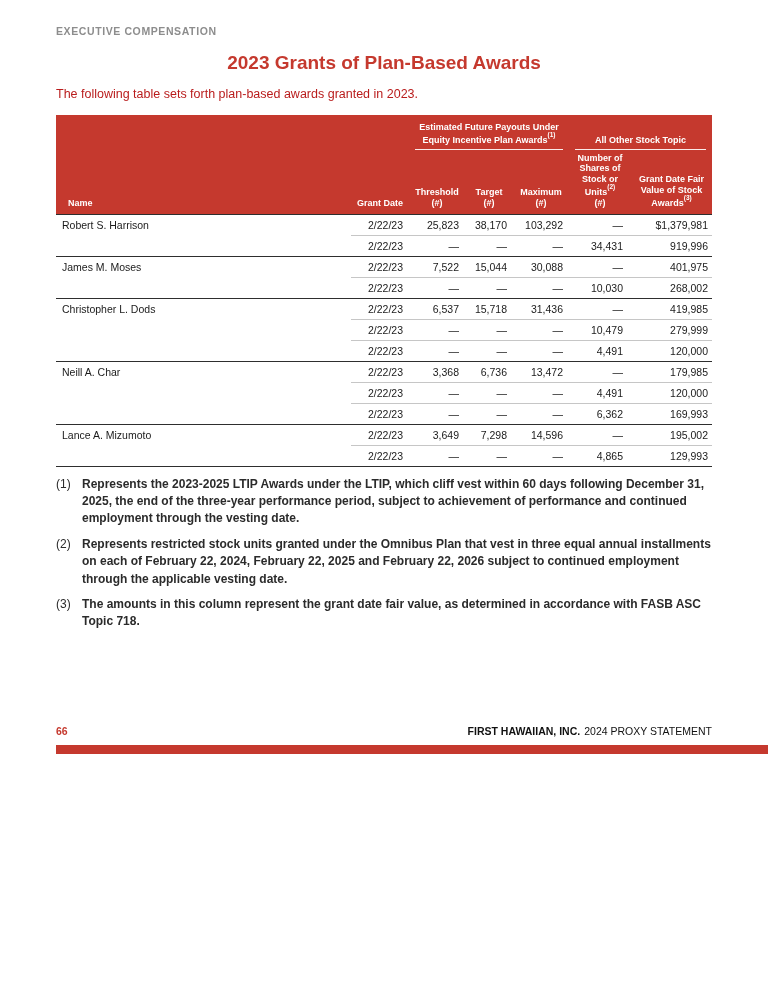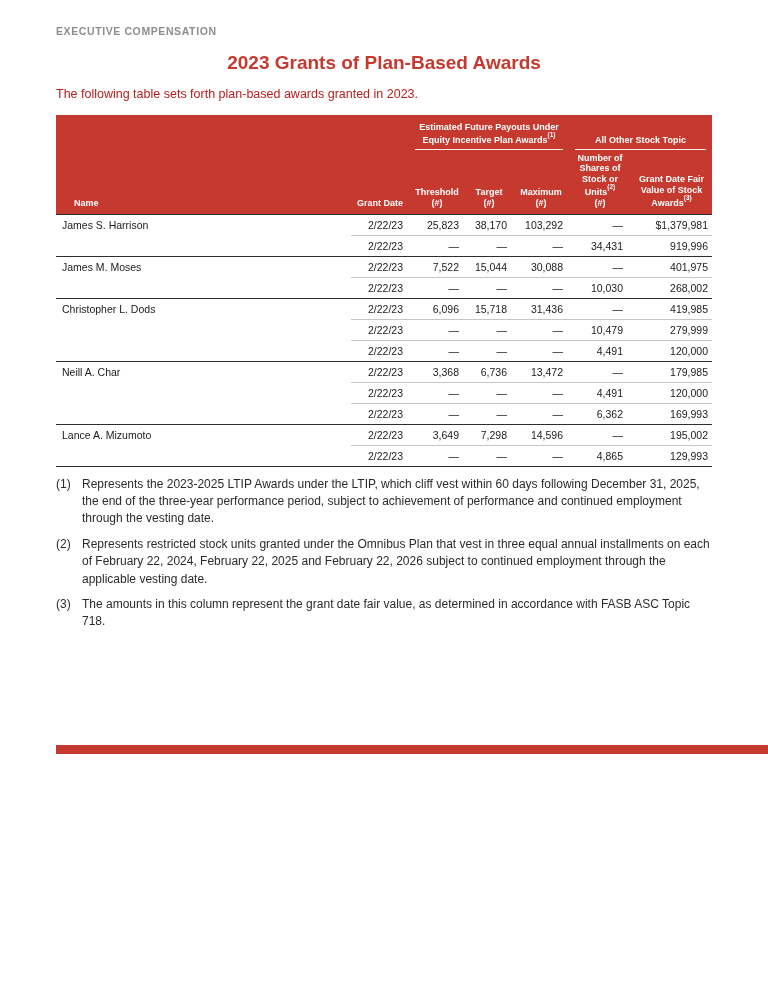--- a/index.html
+++ b/index.html
@@ -50,21 +50,21 @@
     padding: 3px 4px 5px 4px;
     text-align: center;
   }
   thead .group-row th { padding-top: 7px; padding-bottom: 0; }
   .group-underline {
     border-bottom: 1px solid rgba(255,255,255,0.9);
     padding-bottom: 3px;
     margin: 0 2px;
   }
   thead sup { font-size: 6.5px; position: relative; top: -2px; }
-  thead .name-th { text-align: left; padding-left: 18px; }
+  thead .name-th { text-align: left; padding-left: 12px; }
   thead .date-th { text-align: right; padding-right: 6px; }
   tbody td {
     font-size: 10.5px;
     color: #1a1a1a;
     padding: 4px 6px;
     text-align: right;
     white-space: nowrap;
   }
   tbody td.c0 { text-align: left; padding-left: 6px; }
   tbody td.c5 { padding-right: 8px; }
@@ -75,21 +75,21 @@
   tbody tr:last-child td { border-bottom: 1px solid #2e2e2e; }
   .footnotes { margin-top: 9px; width: 656px; }
   .footnote {
     display: flex;
     font-size: 12px;
     color: #2b2b2b;
     line-height: 1.45;
     margin-bottom: 8px;
   }
   .fn-num { width: 26px; flex: 0 0 26px; }
-  .fn-text { flex: 1; }
+  .fn-text { flex: 1; font-weight: bold; }
   .page-footer {
     position: absolute;
     left: 56px; right: 56px; bottom: 27px;
     display: flex;
     justify-content: space-between;
     align-items: baseline;
     font-size: 10.5px;
   }
   .page-number { color: #c5392e; font-weight: bold; }
   .footer-right { color: #111111; }
@@ -137,21 +137,21 @@
         <th class="date-th">Grant Date</th>
         <th><span>Threshold</span><br><span>(#)</span></th>
         <th><span>Target</span><br><span>(#)</span></th>
         <th><span>Maximum</span><br><span>(#)</span></th>
         <th><span>Number of Shares of Stock or Units</span><sup>(2)</sup><br><span>(#)</span></th>
         <th><span>Grant Date Fair Value of Stock Awards</span><sup>(3)</sup></th>
       </tr>
     </thead>
     <tbody>
         <tr class="row-first">
-          <td class="c0">James S. Harrison</td>
+          <td class="c0">Robert S. Harrison</td>
           <td class="c1">2/22/23</td>
           <td class="c2">25,823</td>
           <td class="c3">38,170</td>
           <td class="c4">103,292</td>
           <td class="c5">—</td>
           <td class="c6">$1,379,981</td>
         </tr>
         <tr class="row-second">
           <td class="c0"></td>
           <td class="c1">2/22/23</td>
@@ -175,21 +175,21 @@
           <td class="c1">2/22/23</td>
           <td class="c2">—</td>
           <td class="c3">—</td>
           <td class="c4">—</td>
           <td class="c5">10,030</td>
           <td class="c6">268,002</td>
         </tr>
         <tr class="row-first">
           <td class="c0">Christopher L. Dods</td>
           <td class="c1">2/22/23</td>
-          <td class="c2">6,096</td>
+          <td class="c2">6,537</td>
           <td class="c3">15,718</td>
           <td class="c4">31,436</td>
           <td class="c5">—</td>
           <td class="c6">419,985</td>
         </tr>
         <tr class="row-second">
           <td class="c0"></td>
           <td class="c1">2/22/23</td>
           <td class="c2">—</td>
           <td class="c3">—</td>
@@ -262,16 +262,20 @@
       <div class="footnote">
         <span class="fn-num">(2)</span>
         <span class="fn-text">Represents restricted stock units granted under the Omnibus Plan that vest in three equal annual installments on each of February 22, 2024, February 22, 2025 and February 22, 2026 subject to continued employment through the applicable vesting date.</span>
       </div>
       <div class="footnote">
         <span class="fn-num">(3)</span>
         <span class="fn-text">The amounts in this column represent the grant date fair value, as determined in accordance with FASB ASC Topic 718.</span>
       </div>
     </div>
 
+  <div class="page-footer">
+    <span class="page-number">66</span>
+    <span class="footer-right"><span class="footer-company">FIRST HAWAIIAN, INC.</span><span>2024 PROXY STATEMENT</span></span>
+  </div>
 
   <div class="footer-bar"></div>
 
 </div>
 
 </body></html>

